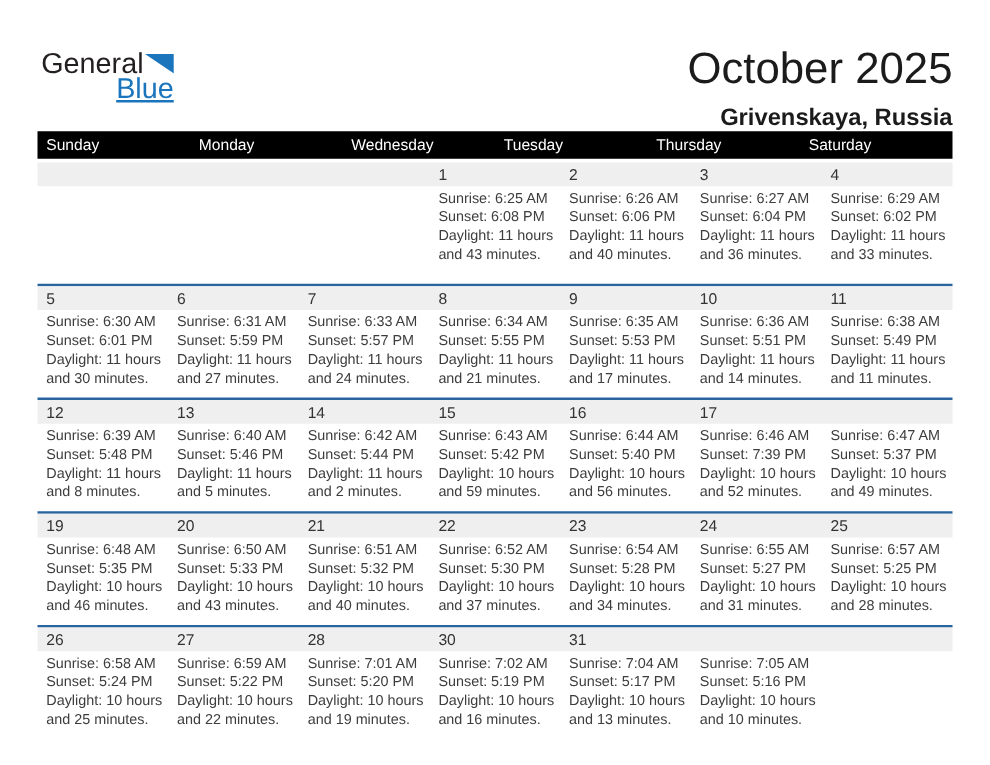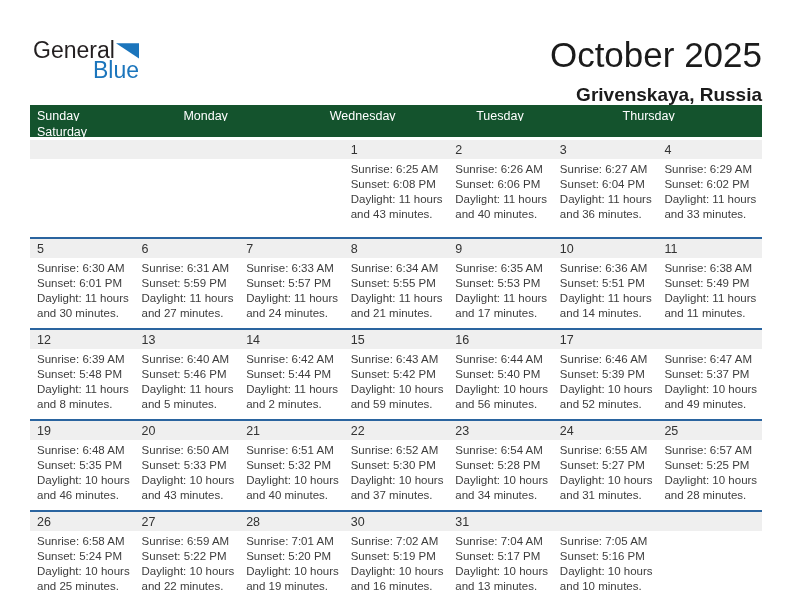--- a/index.html
+++ b/index.html
@@ -9,31 +9,31 @@
     position:relative; overflow:hidden;
   }
   .page { position:relative; width:792px; height:612px; }
 
   
   .logo { position:absolute; left:33px; top:39px; width:106px; }
   .logo-row1 { display:flex; align-items:center; line-height:1; }
   .logo-general { font-size:23px; color:#231f20; line-height:1; letter-spacing:0; }
   .logo-triangle { width:27px; height:18px; margin-left:1px; margin-top:0px; display:block; }
   .logo-row2 { text-align:right; margin-top:-3px; line-height:1; }
-  .logo-blue { font-size:23px; color:#1B75BC; line-height:1; }
+  .logo-blue { font-size:23px; color:#1B75BC; line-height:1;text-decoration:underline; }
 
   .title-block { position:absolute; right:30px; top:36px; text-align:right; }
   .month-title { font-size:35px; color:#1b1b1b; line-height:1.1; }
   .location { font-size:19px; font-weight:bold; color:#1b1b1b; margin-top:9px; }
 
   
   .calendar { position:absolute; left:30px; top:105px; width:732px; }
   .weekday-row {
-    display:grid; grid-template-columns:repeat(5,1fr);
-    background:#14532d; height:32px; margin-bottom:3px;
+    display:grid; grid-template-columns:repeat(6,1fr);
+    background:#000000; height:22px; margin-bottom:3px;
   }
   .weekday-cell { color:#ffffff; font-size:12.5px; line-height:22px; padding-left:7px; overflow:hidden; }
 
   .week { width:732px; }
   .week:not(.first) { border-top:2px solid #2A649F; }
   .num-band {
     display:grid; grid-template-columns:repeat(7,1fr);
     background:#EFEFEF; height:19px;
   }
   .num-cell { font-size:12.5px; color:#333333; padding-left:7px; line-height:20px; }
@@ -204,21 +204,21 @@
               <div class="detail-line">and 59 minutes.</div>
             </div>
             <div class="detail-cell">
               <div class="detail-line">Sunrise: 6:44 AM</div>
               <div class="detail-line">Sunset: 5:40 PM</div>
               <div class="detail-line">Daylight: 10 hours</div>
               <div class="detail-line">and 56 minutes.</div>
             </div>
             <div class="detail-cell">
               <div class="detail-line">Sunrise: 6:46 AM</div>
-              <div class="detail-line">Sunset: 5:39 PM</div>
+              <div class="detail-line">Sunset: 7:39 PM</div>
               <div class="detail-line">Daylight: 10 hours</div>
               <div class="detail-line">and 52 minutes.</div>
             </div>
             <div class="detail-cell">
               <div class="detail-line">Sunrise: 6:47 AM</div>
               <div class="detail-line">Sunset: 5:37 PM</div>
               <div class="detail-line">Daylight: 10 hours</div>
               <div class="detail-line">and 49 minutes.</div>
             </div>
           </div>

